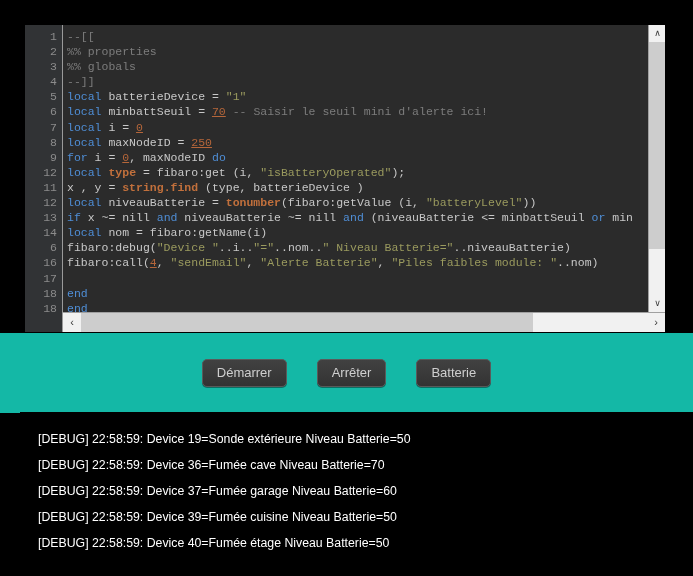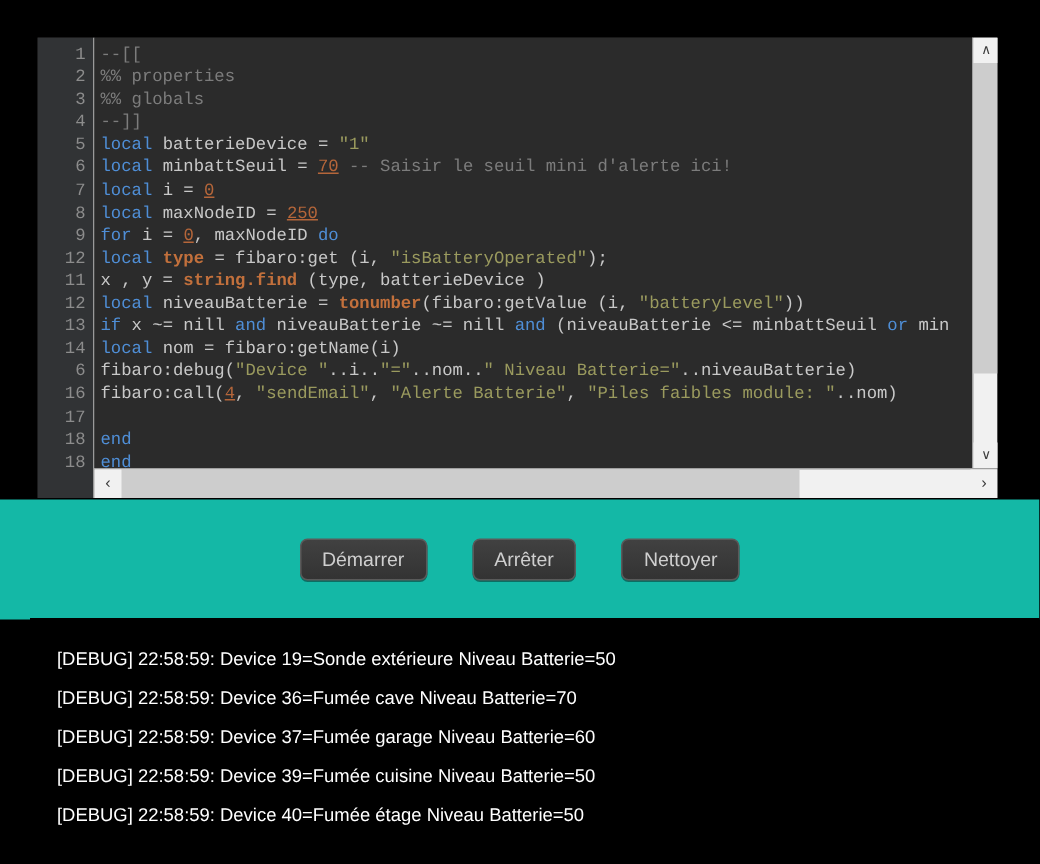--- a/index.html
+++ b/index.html
@@ -247,21 +247,21 @@
       <div id="hthumb"></div>
       <div class="hb-arrow right">›</div>
     </div>
 
   </div>
 </div>
 
 <div id="button-bar">
   <button class="toolbar-button">Démarrer</button>
   <button class="toolbar-button">Arrêter</button>
-  <button class="toolbar-button">Nettoyer</button>
+  <button class="toolbar-button">Batterie</button>
 </div>
 
 <div id="debug-panel">
     <div class="debug-line">[DEBUG] 22:58:59: Device 19=Sonde extérieure Niveau Batterie=50</div>
     <div class="debug-line">[DEBUG] 22:58:59: Device 36=Fumée cave Niveau Batterie=70</div>
     <div class="debug-line">[DEBUG] 22:58:59: Device 37=Fumée garage Niveau Batterie=60</div>
     <div class="debug-line">[DEBUG] 22:58:59: Device 39=Fumée cuisine Niveau Batterie=50</div>
     <div class="debug-line">[DEBUG] 22:58:59: Device 40=Fumée étage Niveau Batterie=50</div>
   </div>
 

